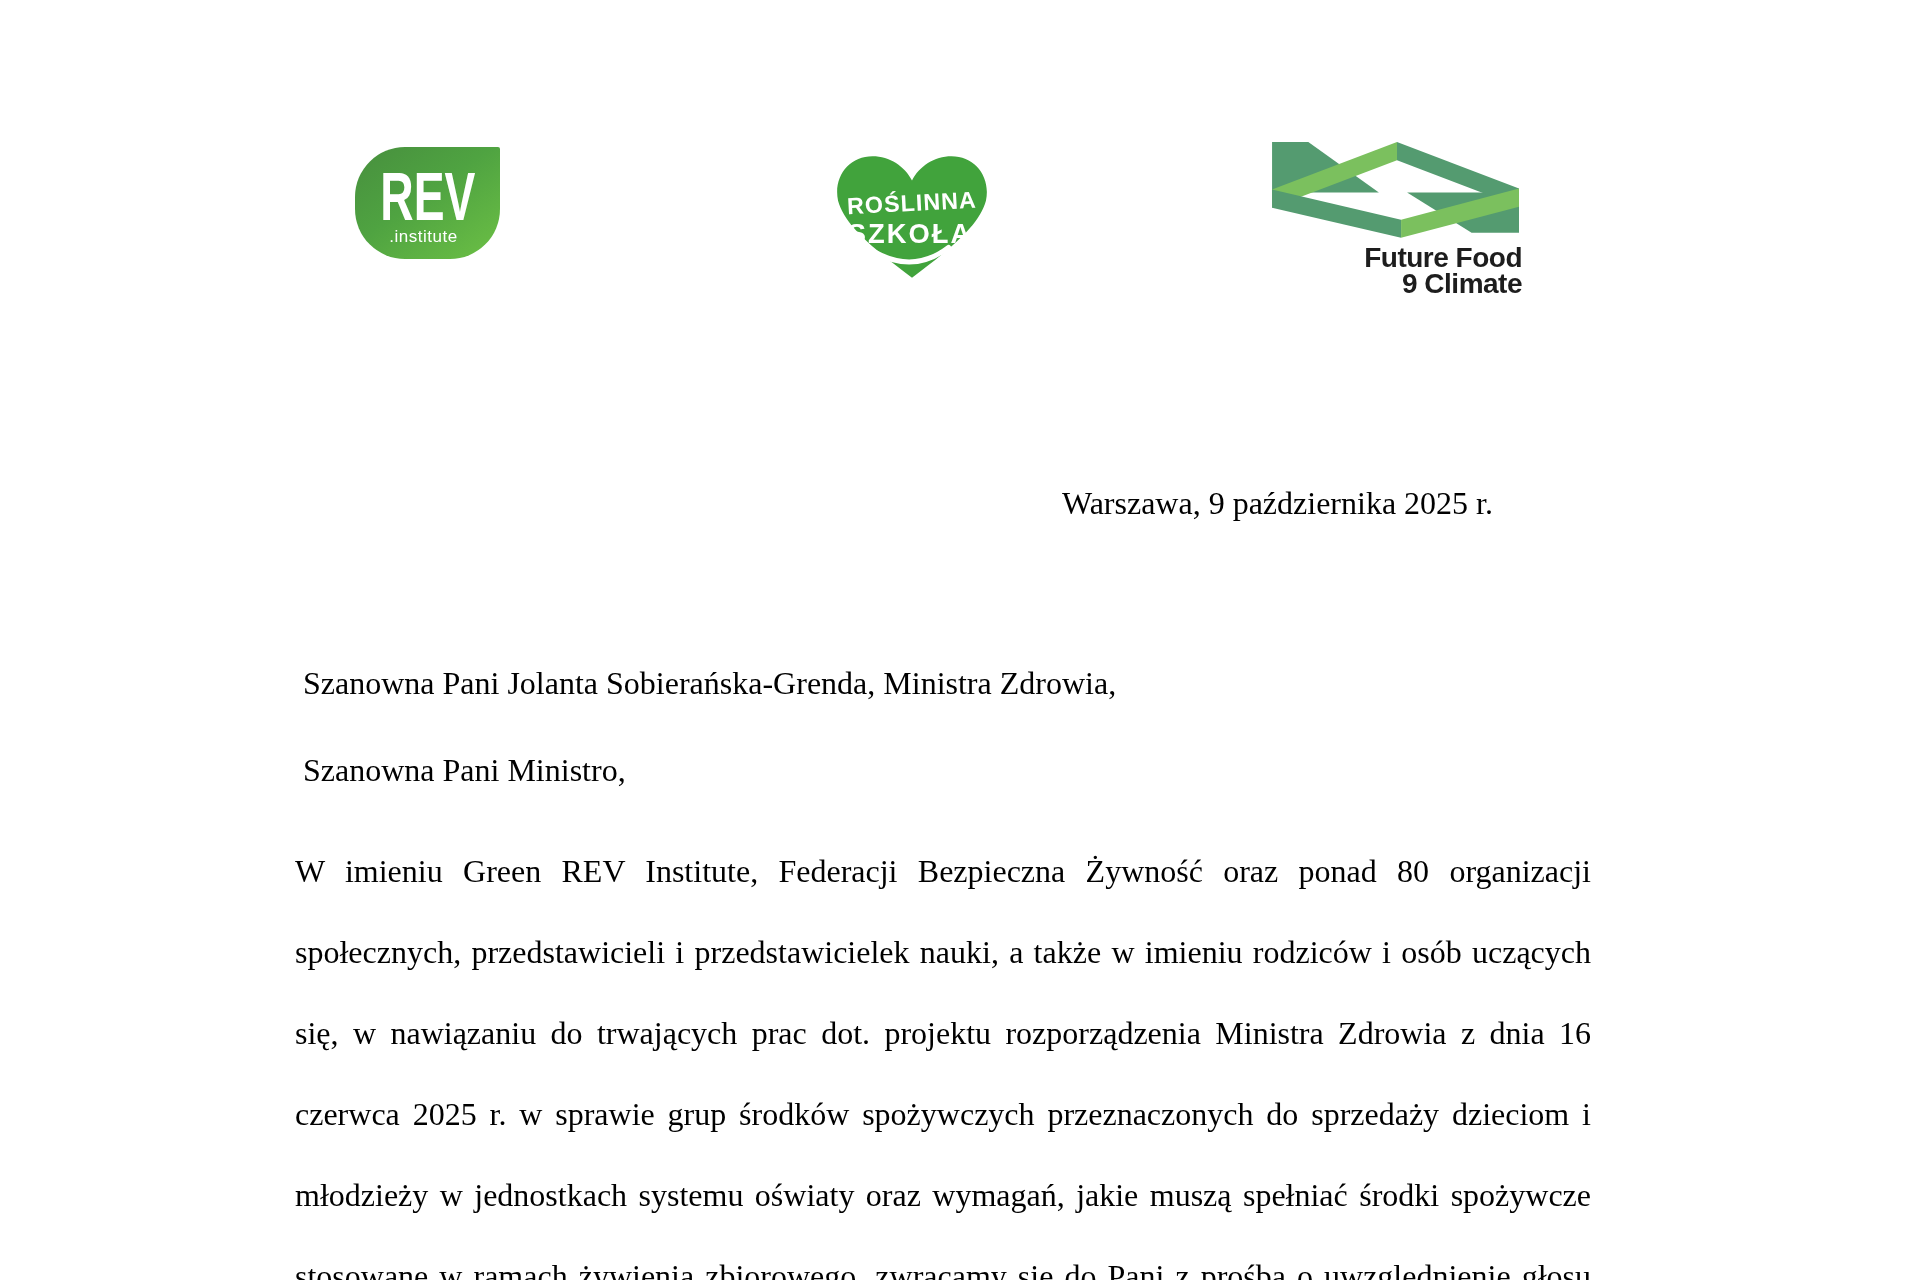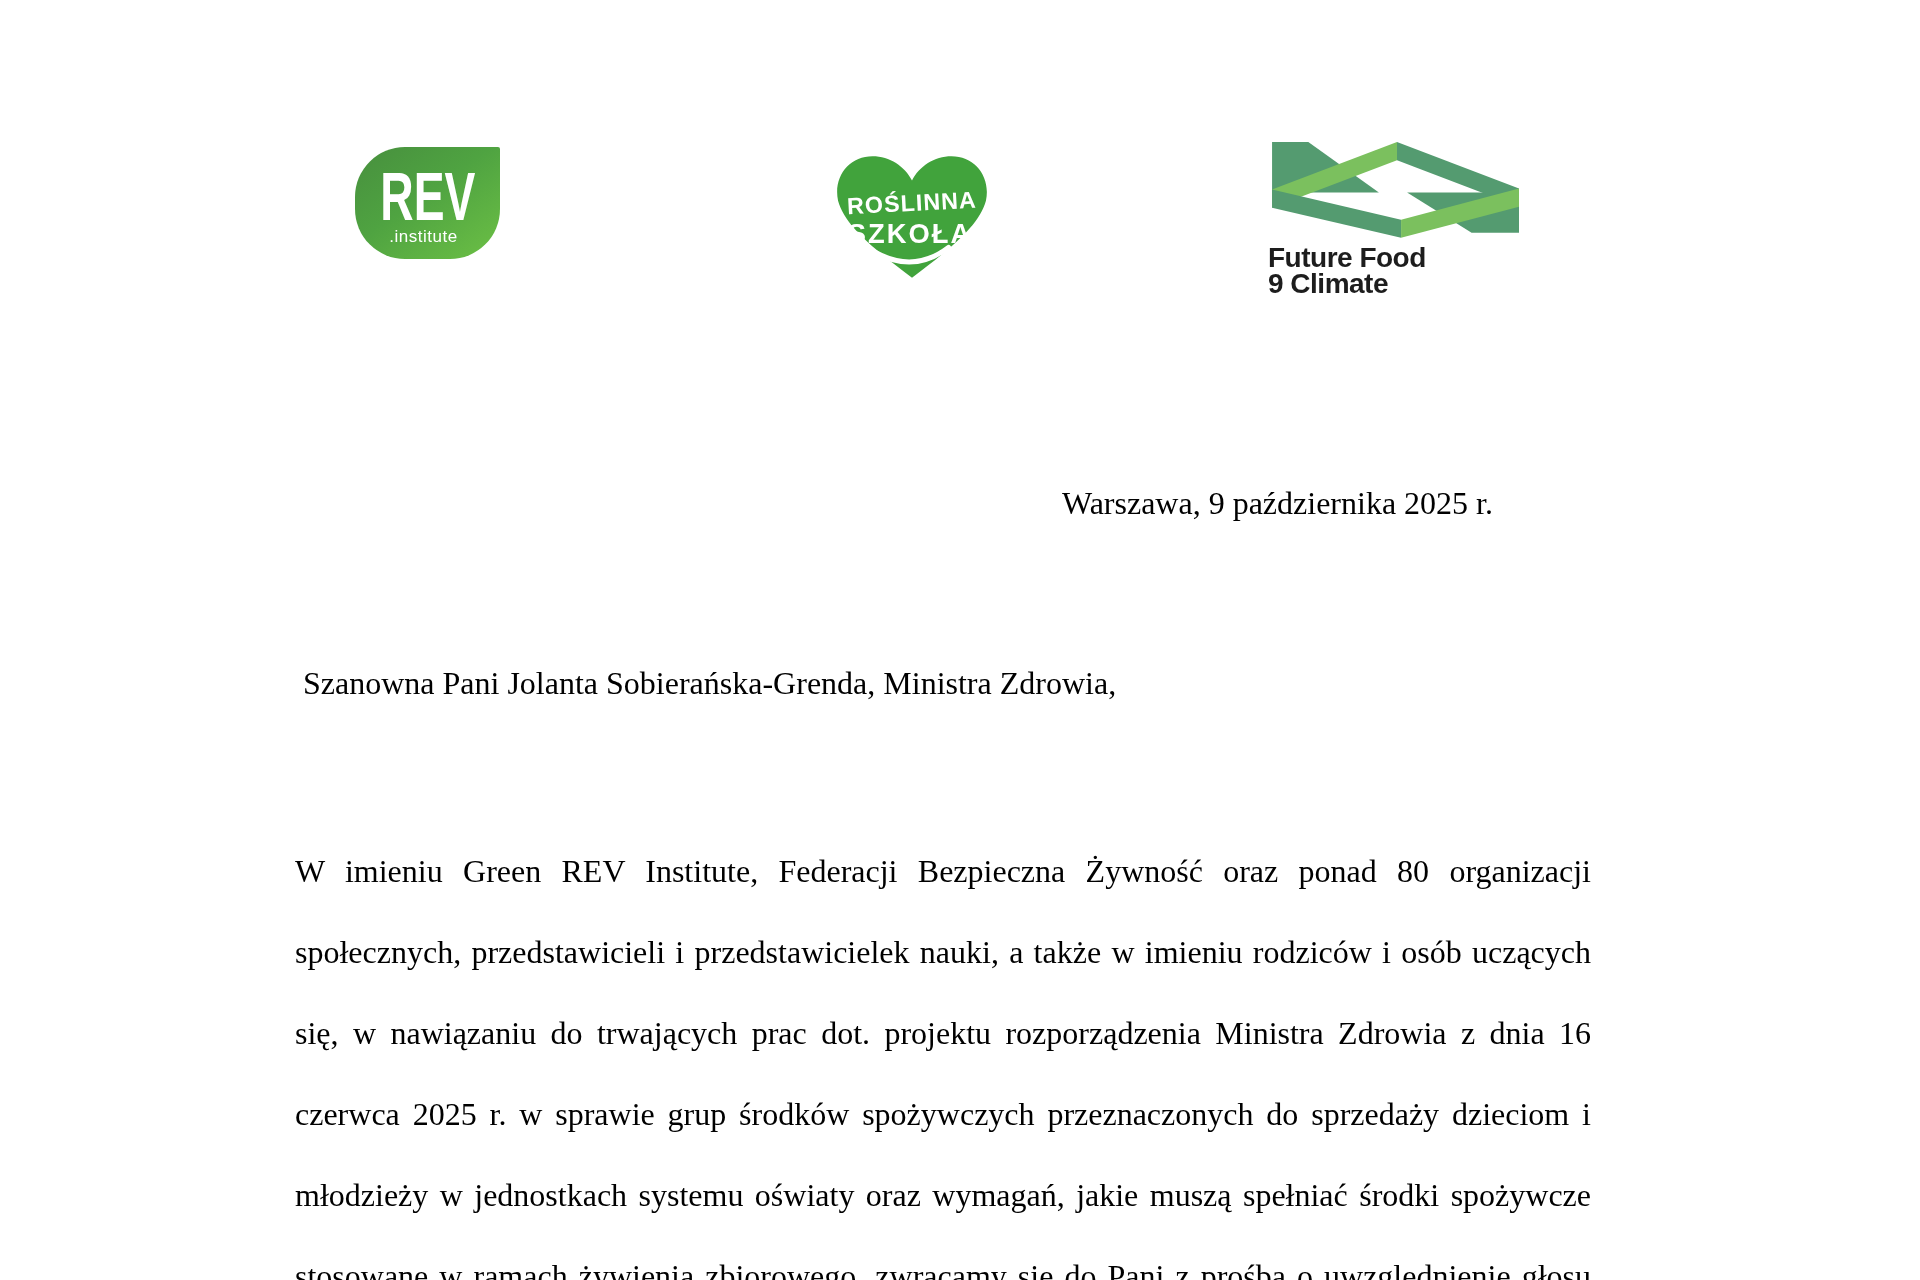--- a/index.html
+++ b/index.html
@@ -72,21 +72,21 @@
     top: 142px;
     width: 254px;
   }
   .ff4c-ribbon {
     display: block;
     width: 254px;
     height: 97px;
   }
   .ff4c-text {
     margin-top: 6px;
-    text-align: left;
+    text-align: right;
     font-family: "Liberation Sans", sans-serif;
     font-weight: 700;
     font-size: 28px;
     line-height: 26px;
     letter-spacing: -0.5px;
     color: #1d1d1d;
   }
 
   
   .date-line {
@@ -158,16 +158,17 @@
     <div class="ff4c-text">
       <div>Future Food</div>
       <div>9 Climate</div>
     </div>
   </div>
 
   <div class="date-line">Warszawa, 9 października 2025 r.</div>
 
   <div class="recipient-line">Szanowna Pani Jolanta Sobierańska-Grenda, Ministra Zdrowia,</div>
 
+  <div class="salutation-line">Szanowna Pani Ministro,</div>
 
   <div class="body-paragraph">W imieniu Green REV Institute, Federacji Bezpieczna Żywność oraz ponad 80 organizacji społecznych, przedstawicieli i przedstawicielek nauki, a także w imieniu rodziców i osób uczących się, w nawiązaniu do trwających prac dot. projektu rozporządzenia Ministra Zdrowia z dnia 16 czerwca 2025 r. w sprawie grup środków spożywczych przeznaczonych do sprzedaży dzieciom i młodzieży w jednostkach systemu oświaty oraz wymagań, jakie muszą spełniać środki spożywcze stosowane w ramach żywienia zbiorowego, zwracamy się do Pani z prośbą o uwzględnienie głosu strony społecznej.</div>
 
 </div>
 
 </body></html>

